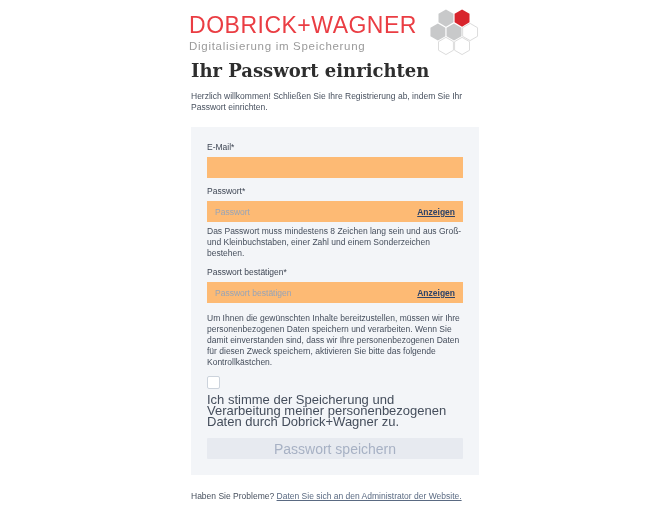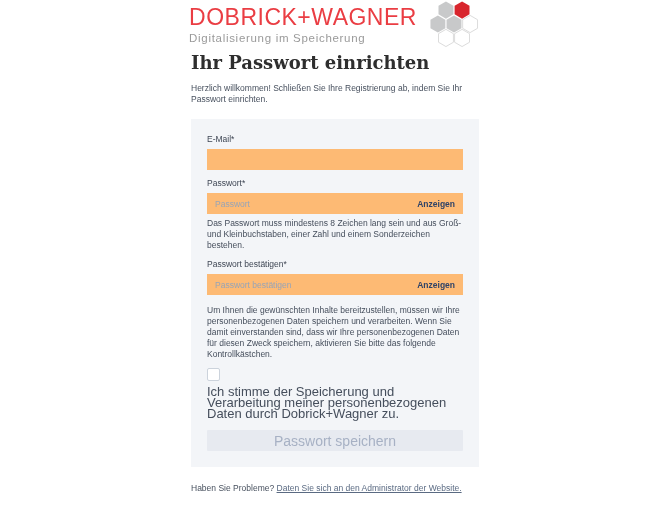--- a/index.html
+++ b/index.html
@@ -1,19 +1,19 @@
 <!DOCTYPE html>
 <html><head>
 <meta charset="utf-8">
 <style>
   * { box-sizing: border-box; margin: 0; padding: 0; }
   html, body { width: 670px; height: 508px; background: #ffffff; overflow: hidden; }
   body { font-family: "Liberation Sans", sans-serif; color: #454e5c; }
 
-  .page { width: 670px; }
+  .page { width: 670px; padding-top: 8px; }
 
   
   .logo { display: flex; justify-content: center; align-items: center; gap: 10px; height: 50px; }
   .logo-text { display: flex; flex-direction: column; }
   .wordmark { font-size: 23px; line-height: 25px; color: #ea3d43; letter-spacing: 0.5px; font-weight: 400; }
   .tagline { font-size: 11.5px; line-height: 13px; color: #9a9a9a; letter-spacing: 0.7px; margin-top: 2px; }
   .hex-svg { display: block; }
 
   
   .content { width: 288px; margin: 2px auto 0 auto; }
@@ -22,21 +22,21 @@
   .intro { font-size: 8.5px; line-height: 11px; color: #47505e; margin-bottom: 14px; }
 
   
   .card { background: #f3f5f8; padding: 15px 16px 16px 16px; }
   .field-label { display: block; font-size: 8.5px; line-height: 11px; color: #3e4654; margin-bottom: 4px; }
   .input-row { background: #fdba74; height: 21px; display: flex; align-items: center; padding: 0 8px; }
   .text-input { flex: 1; border: none; outline: none; background: transparent;
                 font-family: "Liberation Sans", sans-serif; font-size: 8.5px; color: #333a46; min-width: 0; }
   .text-input::placeholder { color: #96a4b8; opacity: 1; }
   .anzeigen-btn { background: none; border: none; font-family: "Liberation Sans", sans-serif;
-                  font-size: 8.5px; font-weight: 700; color: #2e4368; cursor: pointer; padding: 0 0 0 6px; }
+                  font-size: 8.5px; font-weight: 700; color: #2e4368; cursor: pointer; padding: 0 0 0 6px; text-decoration: underline; }
   .group { margin-bottom: 8px; }
   .help-text { font-size: 8.5px; line-height: 11px; color: #454e5c; margin-top: 4px; }
   .consent-text { font-size: 8.5px; line-height: 11px; color: #454e5c; margin: 10px 0 8px 0; }
   .checkbox { appearance: none; -webkit-appearance: none; width: 13px; height: 13px;
               background: #ffffff; border: 1px solid #ccd3dc; border-radius: 2px; display: block; cursor: pointer; }
   .cb-label { display: block; font-size: 13px; line-height: 11px; color: #454e5c; margin-top: 5px; }
   .submit-btn { display: block; width: 100%; height: 21px; margin-top: 11px; border: none;
                 background: #e7eaf0; color: #a7b1c4; font-family: "Liberation Sans", sans-serif;
                 font-size: 14px; border-radius: 1px; }
 

